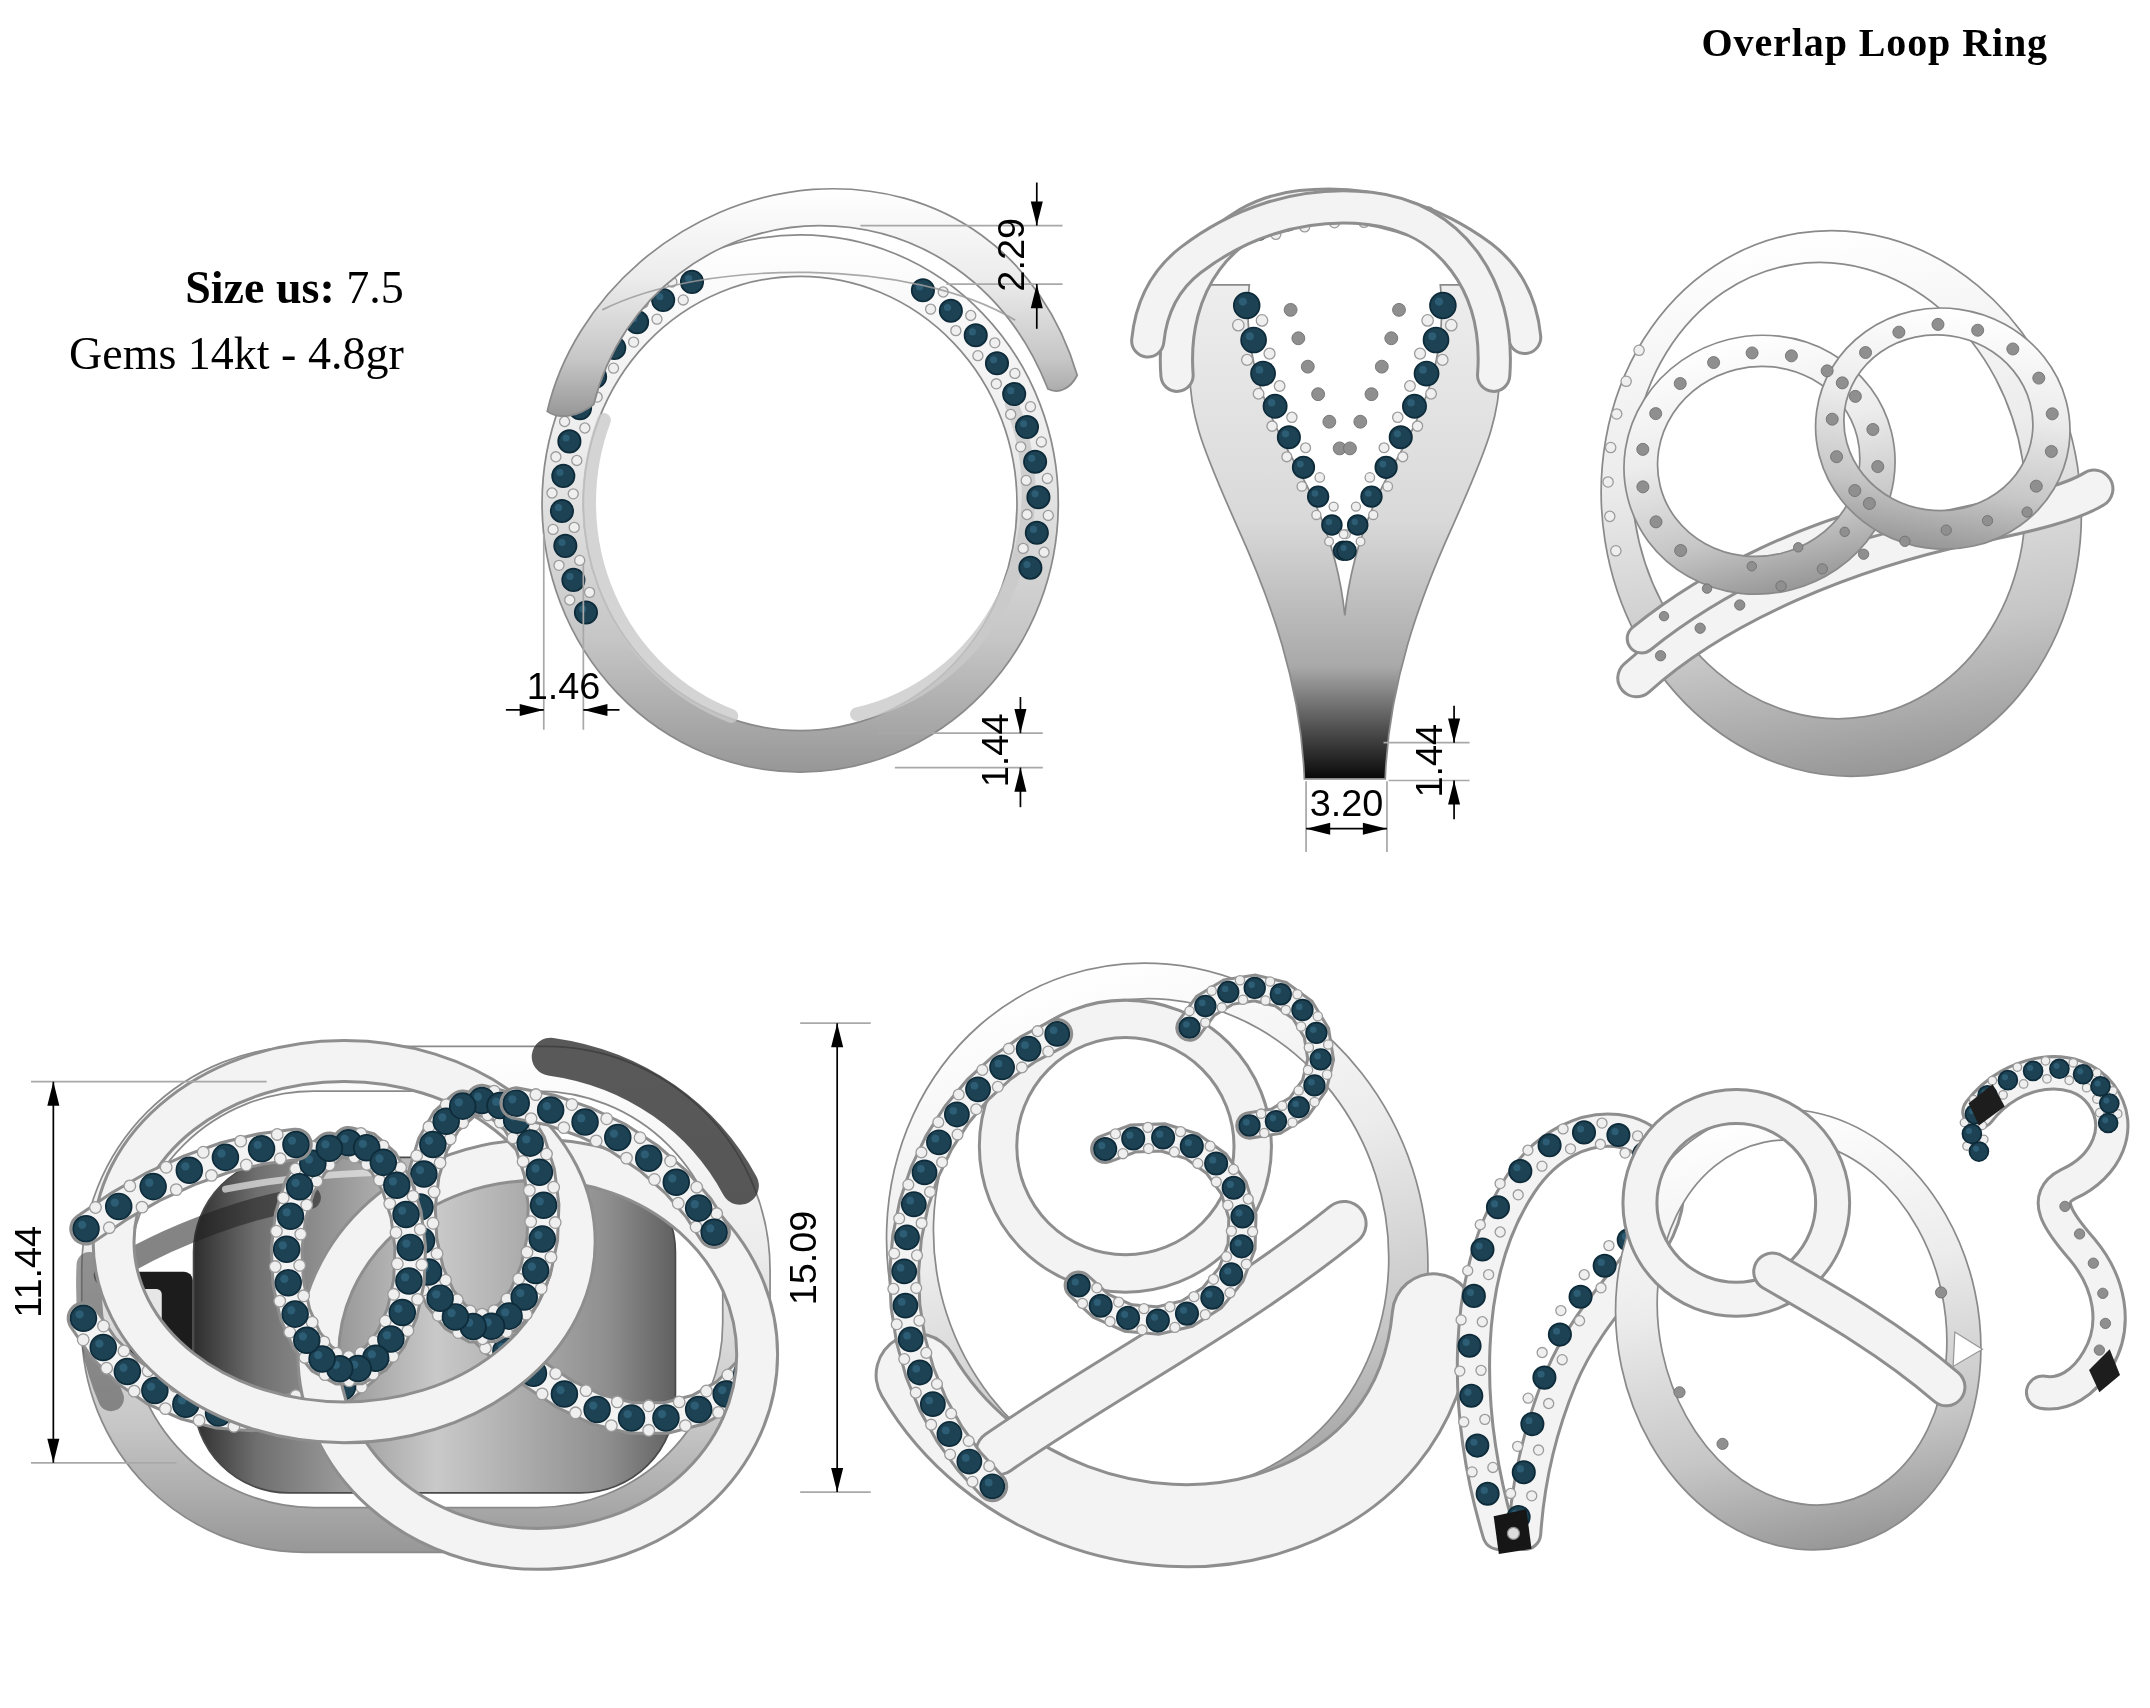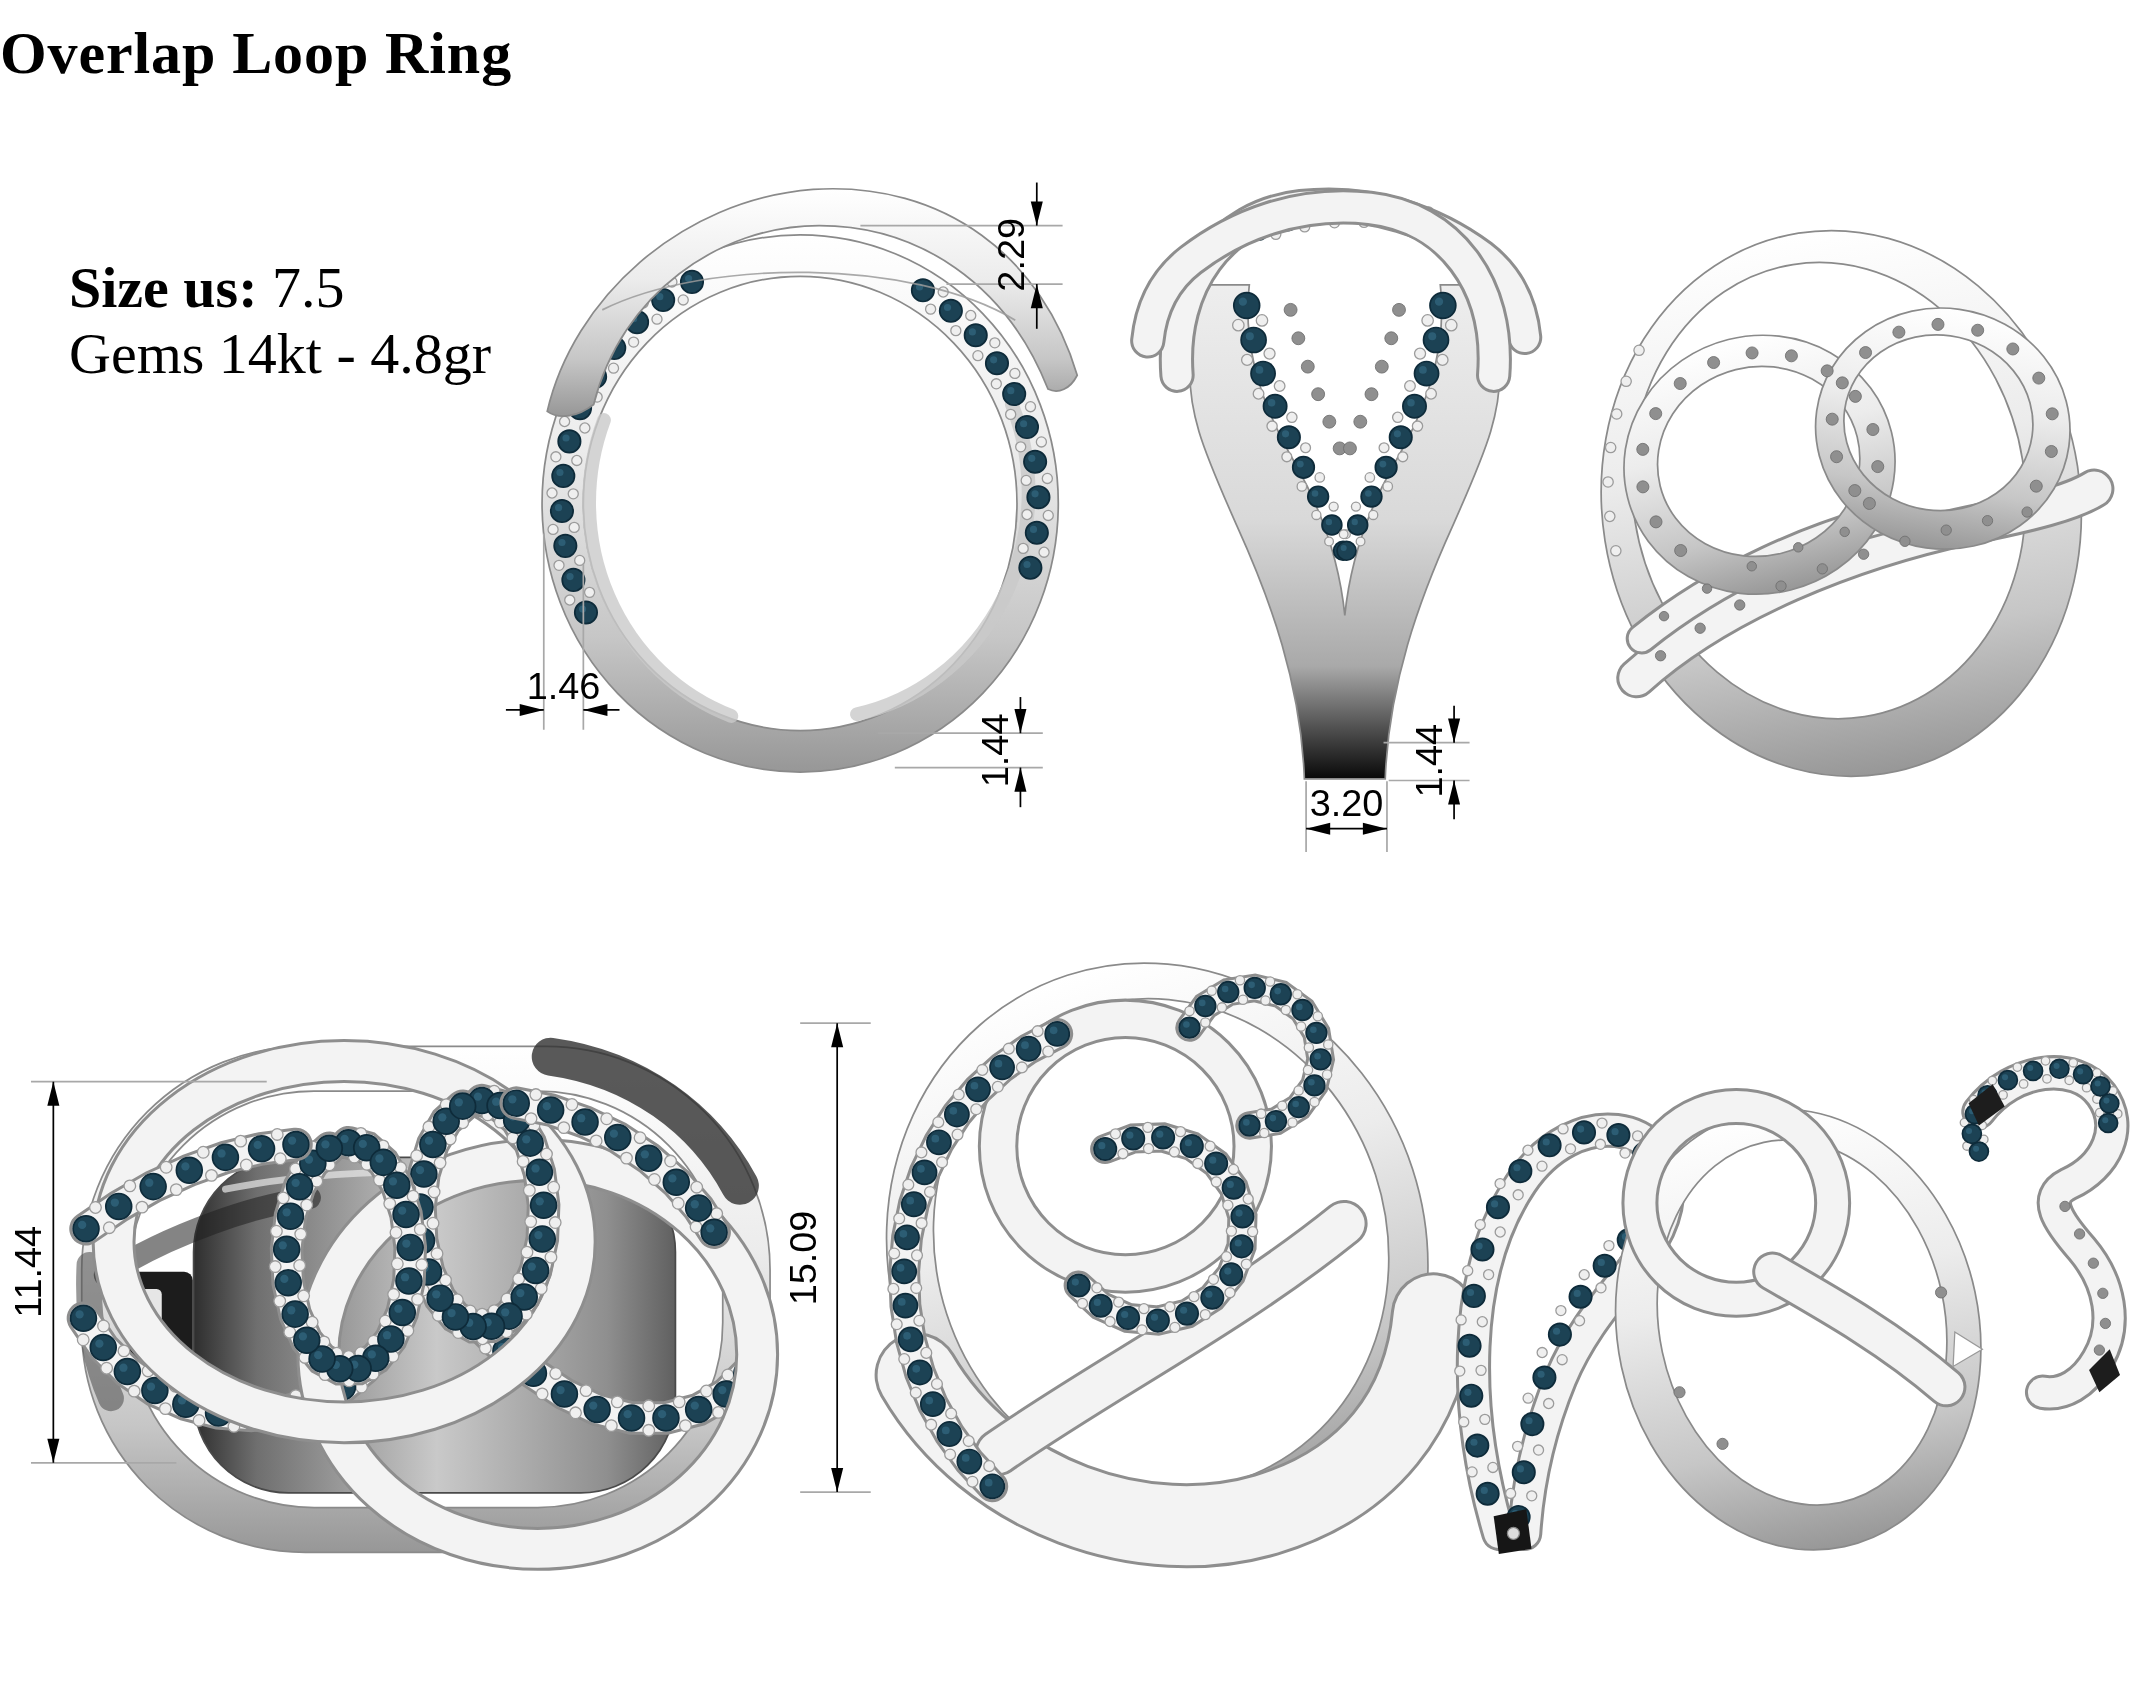--- a/index.html
+++ b/index.html
@@ -1,20 +1,20 @@
 <!DOCTYPE html>
 <html style="--dimc: #000000; --ext: #a8a8a8;font-size:13.8px"><head>
 <meta charset="utf-8">
 <style>
   html,body{margin:0;padding:0;background:#fff;}
   body{width:2151px;height:1709px;position:relative;overflow:hidden;
        font-family:"Liberation Serif", serif; color:#000;}
-  .page-title{position:absolute;top:19px;left:0;width:2048px;text-align:left;
-      font-size:60px;font-weight:bold;letter-spacing:0.9px;}
-  .specs{position:absolute;left:69px;top:255px;font-size:58px;line-height:66px;}
+  .page-title{position:absolute;top:19px;left:0;width:2048px;text-align:right;
+      font-size:40px;font-weight:bold;letter-spacing:0.9px;}
+  .specs{position:absolute;left:69px;top:255px;font-size:46px;line-height:66px;text-align:right;}
   .specs .b{font-weight:bold;}
   #art{position:absolute;left:0;top:0;}
   .metal{fill:url(#metalV);stroke:#8a8a8a;stroke-width:2;}
   .seam{fill:none;stroke:#9a9a9a;stroke-width:2;opacity:.85;}
   .shade{fill:none;stroke:#c9c9c9;stroke-width:16;opacity:.8;stroke-linecap:round;}
   .darkshade{fill:none;stroke-linecap:round;}
   .ext{stroke:var(--ext,#a8a8a8);stroke-width:2;fill:none;}
   .dim-line{stroke:var(--dimc,#000);stroke-width:2;fill:none;}
   .arrow{fill:var(--dimc,#000);stroke:none;}
   .dim-text{font-family:"Liberation Sans",sans-serif;font-size:44px;fill:var(--dimc,#000);}

